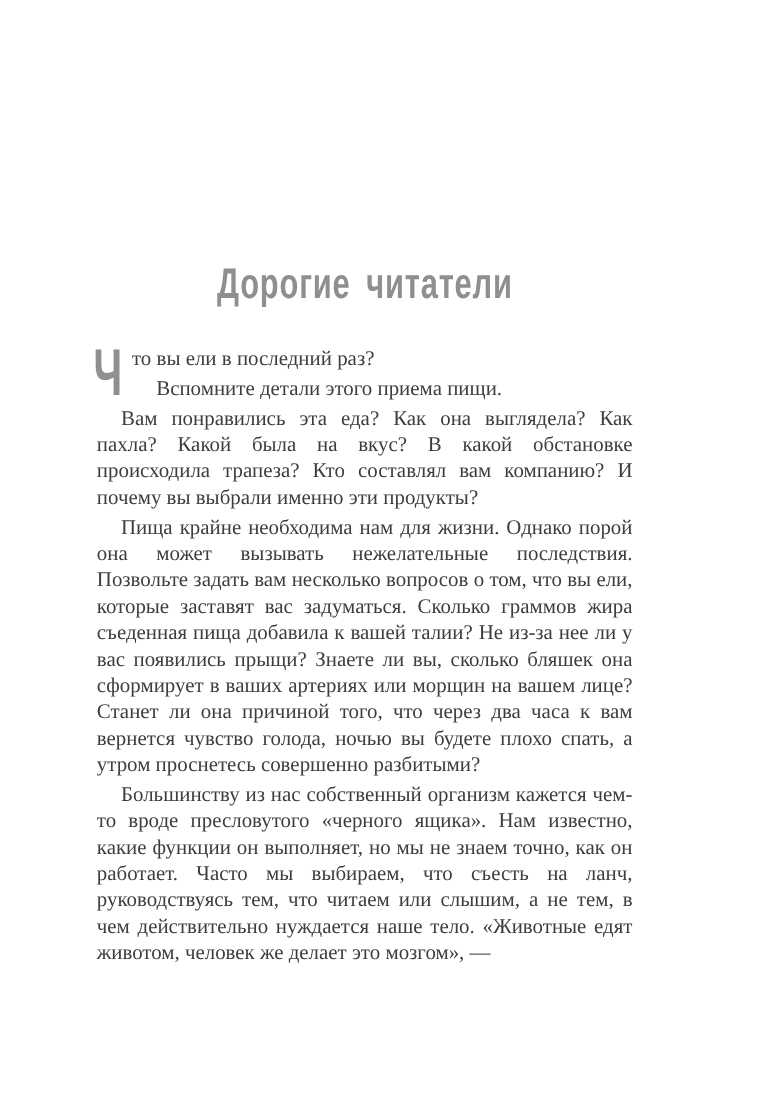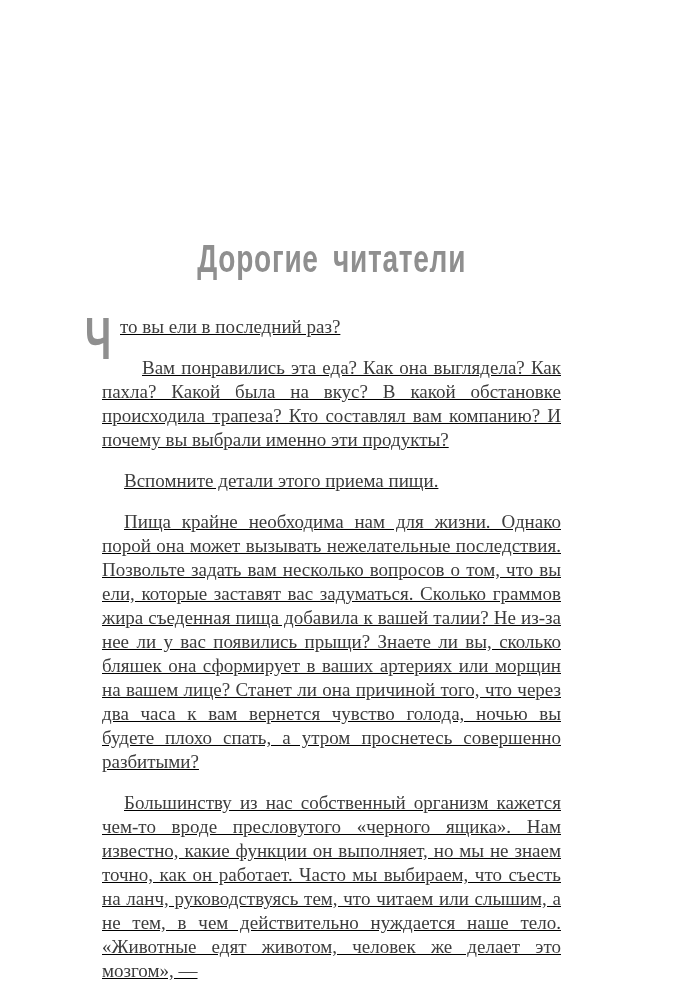--- a/index.html
+++ b/index.html
@@ -7,21 +7,20 @@
     padding: 0;
     background: #ffffff;
   }
   .page {
     position: relative;
     width: 667px;
     height: 1000px;
     background: #ffffff;
     overflow: hidden;
     font-family: "Liberation Serif", serif;
-    text-decoration: underline;
   }
   .content {
     padding: 0 89px 0 85px;
   }
   .chapter-title {
     margin: 239px 0 0 0;
     padding: 0;
     text-align: center;
     font-family: "Liberation Sans", sans-serif;
     font-weight: bold;
@@ -38,21 +37,21 @@
     word-spacing: 8px;
   }
   .body-text {
     margin-top: 37px;
     font-size: 19px;
     line-height: 24px;
     color: #3d3d3d;
     text-align: justify;
   }
   .body-text p {
-    margin: 17px;
+    margin: 3px;
     padding: 0;
   }
   .body-text p.indent {
     text-indent: 22px;
   }
   .dropcap {
     float: left;
     width: 29px;
     height: 44px;
     margin: 2px 6px 0 0;
@@ -80,20 +79,20 @@
     <h1 class="chapter-title">
       <span class="squeeze">Дорогие читатели</span>
     </h1>
 
     <div class="body-text">
       <div class="dropcap">
         <span class="glyph">Ч</span>
       </div>
 
     <p>то вы ели в последний раз?</p>
+        <p class="indent">Вспомните детали этого приема пищи.</p>
         <p class="indent">Вам понравились эта еда? Как она выглядела? Как пахла? Какой была на вкус? В какой обстановке происходила трапеза? Кто составлял вам компанию? И почему вы выбрали именно эти продукты?</p>
-        <p class="indent">Вспомните детали этого приема пищи.</p>
         <p class="indent">Пища крайне необходима нам для жизни. Однако порой она может вызывать нежелательные последствия. Позвольте задать вам несколько вопросов о том, что вы ели, которые заставят вас задуматься. Сколько граммов жира съеденная пища добавила к вашей талии? Не из-за нее ли у вас появились прыщи? Знаете ли вы, сколько бляшек она сформирует в ваших артериях или морщин на вашем лице? Станет ли она причиной того, что через два часа к вам вернется чувство голода, ночью вы будете плохо спать, а утром проснетесь совершенно разбитыми?</p>
         <p class="indent">Большинству из нас собственный организм кажется чем-то вроде пресловутого «черного ящика». Нам известно, какие функции он выполняет, но мы не знаем точно, как он работает. Часто мы выбираем, что съесть на ланч, руководствуясь тем, что читаем или слышим, а не тем, в чем действительно нуждается наше тело. «Животные едят животом, человек же делает это мозгом», —</p>
       </div>
 
   </div>
 </div>
 
 </body></html>

